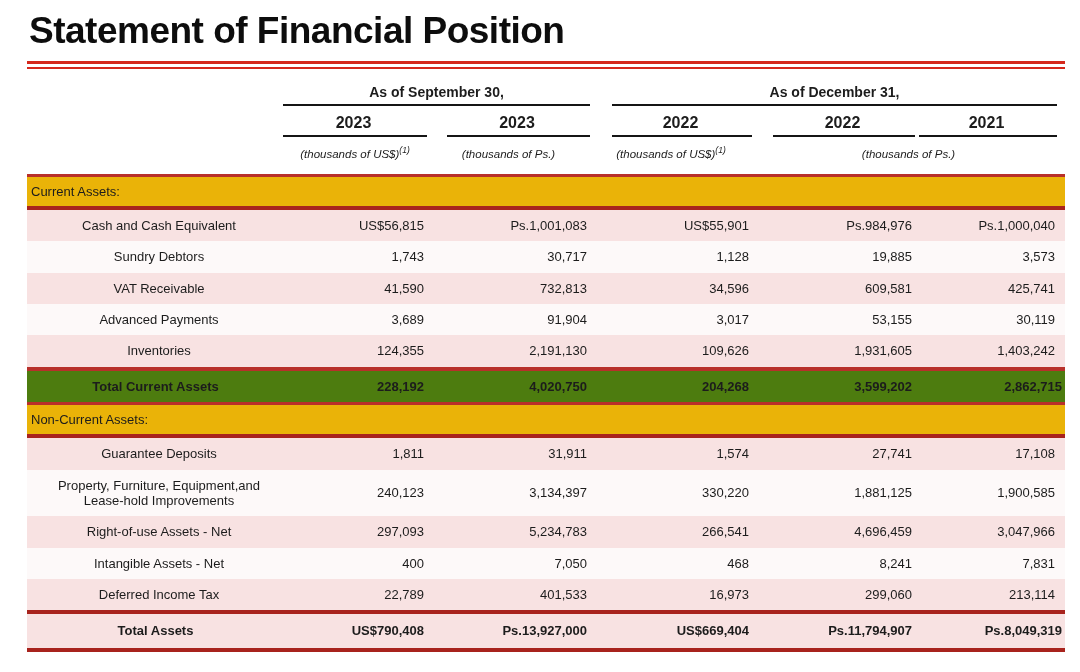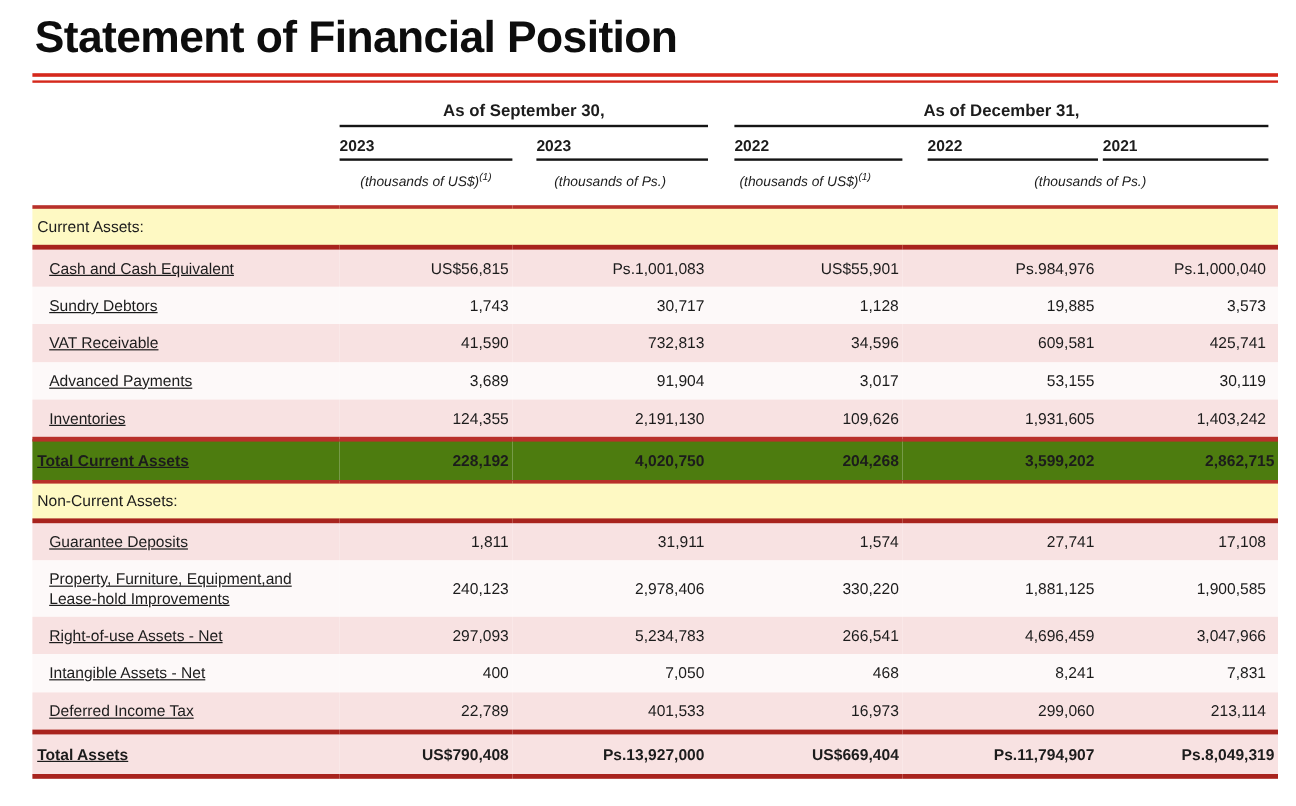--- a/index.html
+++ b/index.html
@@ -33,41 +33,41 @@
   }
   th,td{margin:0;}
   thead th{font-weight:normal;padding:0;vertical-align:bottom;}
   .grp{
     border-bottom:2px solid #151515;
     font-weight:bold;font-size:14px;text-align:center;
     padding:2px 0 3px 0;
   }
   .yr{
     border-bottom:2px solid #151515;
-    font-weight:bold;font-size:13px;text-align:left;
+    font-weight:bold;font-size:16px;text-align:center;
     padding:8px 3px 3px 0;
   }
   .unit{
     font-style:italic;font-size:11.5px;text-align:center;
     padding:8px 0 12px 0;font-weight:normal;
   }
   .unit sup{font-size:8.5px;font-style:italic;}
   .ml20{margin-left:20px}.ml21{margin-left:21px}.ml22{margin-left:22px}
   .ml4{margin-left:4px}.mr8{margin-right:8px}
 
   tbody td{padding:8px 3px 8px 0;vertical-align:middle;}
   .sec-lbl{
-    background:#fef9c3;text-align:left;
+    background:#eab308;text-align:left;
     border-top:3px solid var(--red-rule);
     border-bottom:4px solid var(--red-thick);
     padding:7px 0 7px 4px;
   }
   tr.pink td{background:var(--pink);}
   tr.lite td{background:var(--lite);}
-  .label-cell{text-align:left;padding-left:14px;padding-right:6px;text-decoration:underline;}
+  .label-cell{text-align:center;padding-left:14px;padding-right:6px;}
   .num{text-align:right;}
   .c5{padding-right:10px;}
   tr.total-row td{
     background:#4d7c0f;font-weight:bold;
     border-top:4px solid var(--red-rule);
     padding:8px 3px;
   }
   tr.total-row td.label-cell{padding-left:4px;}
   tr.grand td{
     background:var(--pink);font-weight:bold;
@@ -196,21 +196,21 @@
           <td class="label-cell">Guarantee Deposits</td>
           <td class="num">1,811</td>
           <td class="num">31,911</td>
           <td class="num">1,574</td>
           <td class="num">27,741</td>
           <td class="num c5">17,108</td>
         </tr>
         <tr class="lite">
           <td class="label-cell">Property, Furniture, Equipment,and Lease-hold Improvements</td>
           <td class="num">240,123</td>
-          <td class="num">2,978,406</td>
+          <td class="num">3,134,397</td>
           <td class="num">330,220</td>
           <td class="num">1,881,125</td>
           <td class="num c5">1,900,585</td>
         </tr>
         <tr class="pink">
           <td class="label-cell">Right-of-use Assets - Net</td>
           <td class="num">297,093</td>
           <td class="num">5,234,783</td>
           <td class="num">266,541</td>
           <td class="num">4,696,459</td>

